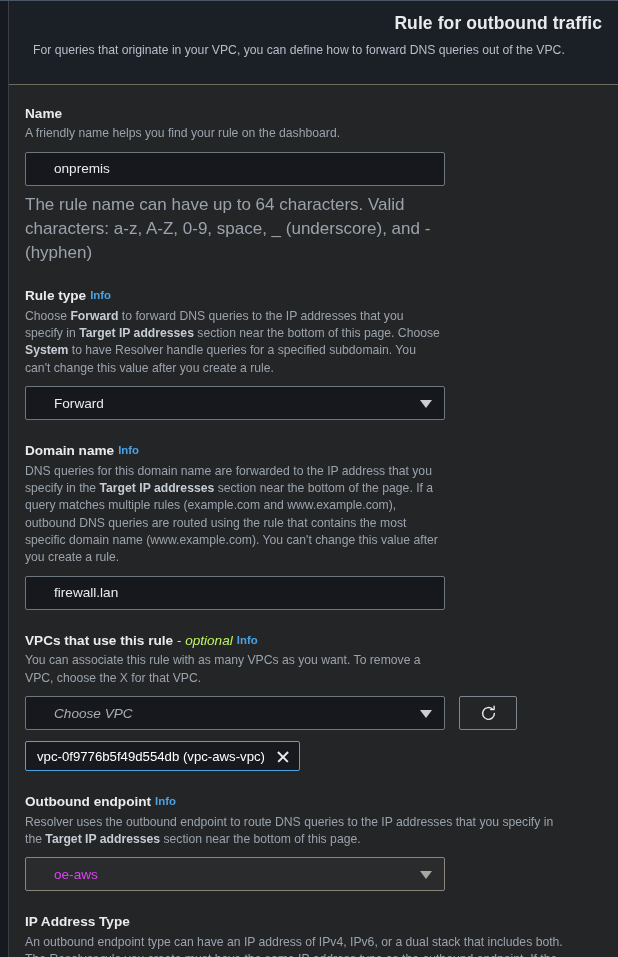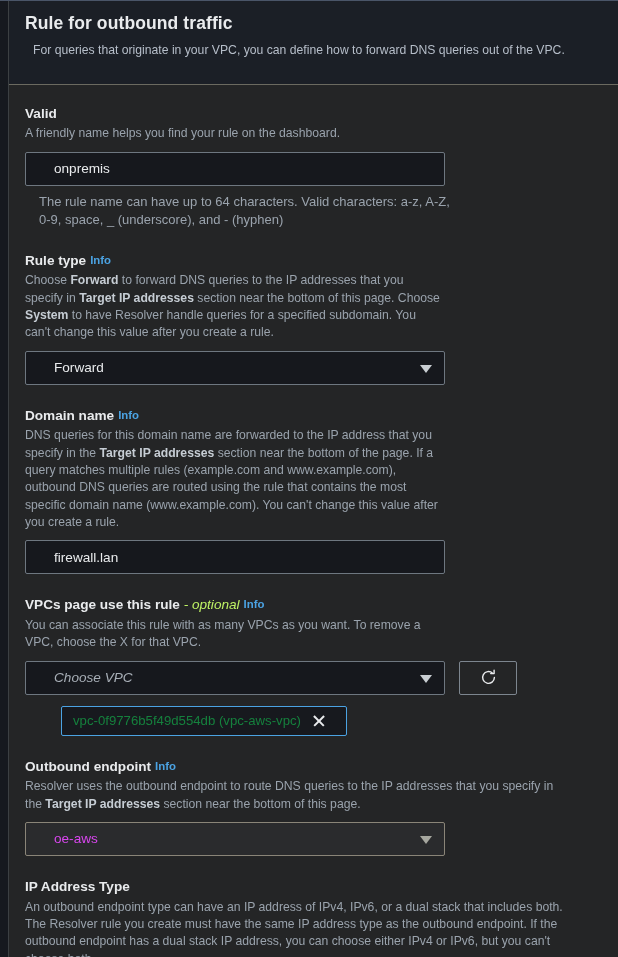--- a/index.html
+++ b/index.html
@@ -49,20 +49,21 @@
     background: #1b1f26;
     border-bottom: 1px solid #6b6a60;
     padding: 12px 16px 16px 16px;
   }
   .hdr h1 {
     margin: 0 0 8px 0;
     font-size: 17.5px;
     font-weight: bold;
     color: #e9ebed;
     letter-spacing: .1px;
+    text-align: right;
   }
   .hdr p {
     margin: 8px;
     font-size: 12.2px;
     line-height: 1.45;
     color: #b6bec9;
   }
 
   
   .body { padding: 20px 16px 0 16px; }
@@ -94,24 +95,24 @@
     font-size: 12.2px;
     line-height: 1.42;
     color: #9aa3ad;
     margin: 0 0 9px 0;
     max-width: 540px;
   }
   .desc.narrow { max-width: 415px; }
   .desc b { color: #c6cdd4; font-weight: bold; }
 
   .hint {
-    font-size: 13px;
+    font-size: 17px;
     line-height: 1.42;
     color: #9aa3ad;
-    margin: 7px 0 0 14px;
+    margin: 7px 0 0 0;
     max-width: 415px;
   }
 
   
   .input, .select {
     position: relative;
     width: 420px;
     height: 34px;
     background: #16181d;
     border: 1px solid #6e7780;
@@ -160,25 +161,24 @@
   .refresh-btn svg { display: block; }
 
   .chip {
     margin-top: 11px;
     display: inline-flex;
     align-items: center;
     height: 30px;
     background: #17191e;
     border: 1px solid #4ba3e3;
     border-radius: 2px;
-    padding: 0 20px 0 11px;
+    padding: 0 9px 0 11px;
     font-size: 13.2px;
-    color: #15803d;
+    color: #ffffff;
     cursor: default;
-    margin-left: 36px;
   }
   .chip .x {
     margin-left: 10px;
     width: 15px; height: 15px;
     position: relative;
     cursor: pointer;
     flex: none;
   }
   .chip .x::before, .chip .x::after {
     content: "";
@@ -201,21 +201,21 @@
 
     <div class="hdr">
       <h1>Rule for outbound traffic</h1>
       <p>For queries that originate in your VPC, you can define how to forward DNS queries out of the VPC.</p>
     </div>
 
     <div class="body">
 
       <div class="field">
         <div class="lbl">
-          <span>Valid</span>
+          <span>Name</span>
         </div>
         <p class="desc narrow">A friendly name helps you find your rule on the dashboard.</p>
         <div class="input">
           <span>onpremis</span>
         </div>
         <p class="hint">The rule name can have up to 64 characters. Valid characters: a-z, A-Z, 0-9, space, _ (underscore), and - (hyphen)</p>
       </div>
 
       <div class="field">
         <div class="lbl">
@@ -233,21 +233,21 @@
           <span>Domain name</span><span class="info">Info</span>
         </div>
         <p class="desc narrow">DNS queries for this domain name are forwarded to the IP address that you specify in the <b>Target IP addresses</b> section near the bottom of the page. If a query matches multiple rules (example.com and www.example.com), outbound DNS queries are routed using the rule that contains the most specific domain name (www.example.com). You can't change this value after you create a rule.</p>
         <div class="input">
           <span>firewall.lan</span>
         </div>
       </div>
 
       <div class="field">
         <div class="lbl">
-          <span>VPCs page use this rule</span>
+          <span>VPCs that use this rule</span>
           <span class="opt">- optional</span><span class="info">Info</span>
         </div>
         <p class="desc narrow">You can associate this rule with as many VPCs as you want. To remove a VPC, choose the X for that VPC.</p>
 
         <div class="vpc-row">
           <div class="select">
             <span class="val ph">Choose VPC</span>
             <span class="caret"></span>
           </div>
           <div class="refresh-btn">

